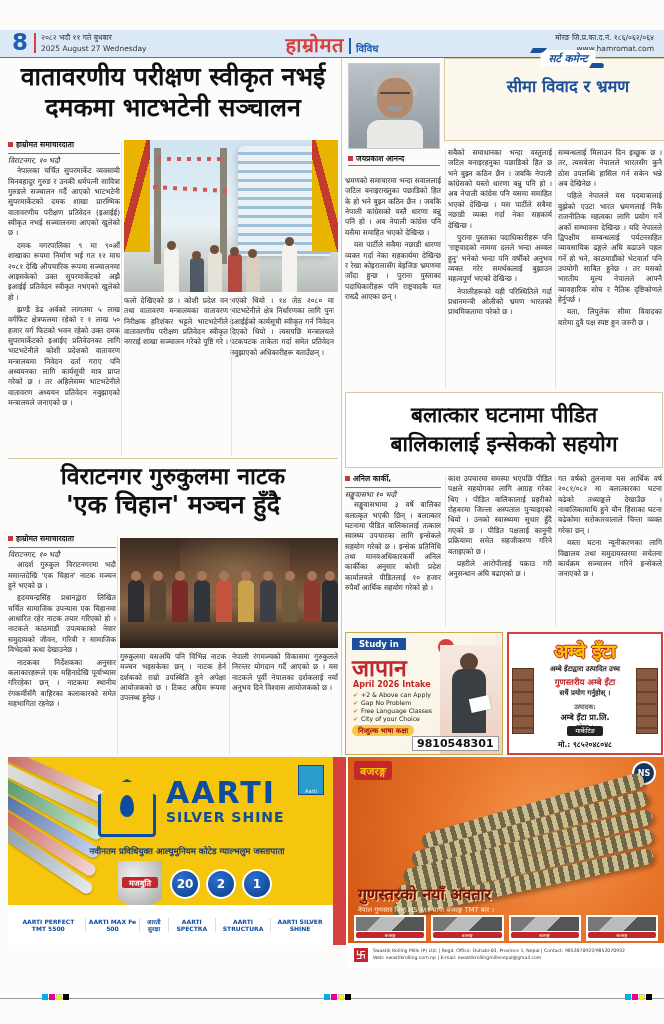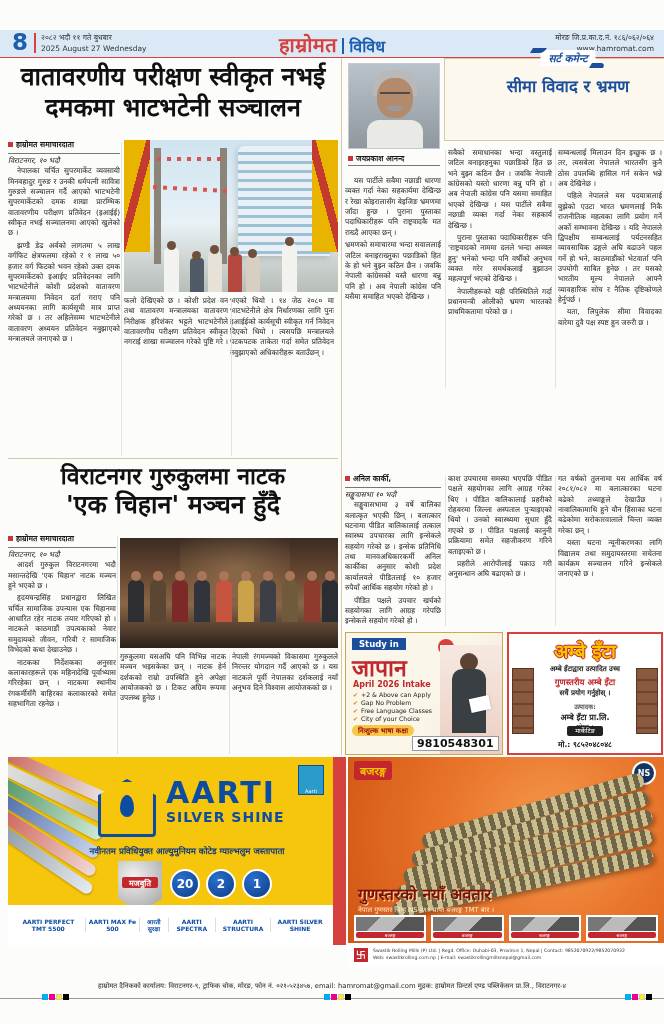--- a/index.html
+++ b/index.html
@@ -7,21 +7,21 @@
   #page{position:relative;width:664px;height:1024px;background:#fcfcfa;overflow:hidden;
         font-family:"DejaVu Sans","Liberation Sans",sans-serif;color:#1a1a1a;}
   
   .band{position:absolute;left:0;right:0;top:30px;height:27px;background:#dbe9f6;}
   .pageno{position:absolute;left:12px;top:29px;font-size:23px;font-weight:bold;color:#1b5fae;}
   .redbar{position:absolute;left:34px;top:33px;width:2px;height:20px;background:#d6403f;}
   .dateblk{position:absolute;left:41px;top:33px;font-size:7.5px;line-height:1.45;color:#333;}
   .masthead{position:absolute;left:0;right:0;top:31px;text-align:center;}
   .masthead .np{font-size:20px;font-weight:bold;color:#d6403f;letter-spacing:.5px;}
   .masthead .sep{display:inline-block;width:2px;height:16px;background:#1b5fae;margin:0 5px;vertical-align:-2px;}
-  .masthead .sec{font-size:16px;font-weight:bold;color:#1b5fae;}
+  .masthead .sec{font-size:10px;font-weight:bold;color:#1b5fae;}
   .hinfo{position:absolute;right:10px;top:33px;text-align:right;font-size:7.5px;line-height:1.45;color:#333;}
   .toprule{position:absolute;left:0;right:0;top:57px;height:2px;background:#d6403f;border-bottom:1px solid #fff;}
   
   .h1{position:absolute;text-align:center;font-weight:bold;color:#101010;}
   .h1 div{line-height:1.22;}
   .bylineblk{font-size:7.6px;}
   .bylineblk .sq{display:inline-block;width:5px;height:5px;background:#c9353a;margin-right:3px;}
   .bylineblk .nm{font-weight:bold;}
   .bylineblk hr{border:none;border-top:1px solid #777;margin:2px 0 2px;}
   .dl{font-style:italic;font-size:7.4px;}
@@ -153,20 +153,21 @@
     <div>दमकमा भाटभटेनी सञ्चालन</div>
   </div>
 
   <div class="col" style="left:8px;top:140px;width:112px;height:318px;">
     <div class="bylineblk">
       <span class="sq"></span><span class="nm">हाम्रोमत समाचारदाता</span>
       <hr>
       <div class="dl">विराटनगर, १० भदौ</div>
     </div>
     <p>नेपालका चर्चित सुपरमार्केट व्यवसायी मिनबहादुर गुरुङ र उनकी धर्मपत्नी सावित्रा गुरुङले सञ्चालन गर्दै आएको भाटभटेनी सुपरमार्केटको दमक शाखा प्रारम्भिक वातावरणीय परीक्षण प्रतिवेदन (इआईई) स्वीकृत नभई सञ्चालनमा आएको खुलेको छ ।</p>
+    <p>दमक नगरपालिका ९ मा ९०औँ शाखाका रूपमा निर्माण भई गत १२ माघ २०८१ देखि औपचारिक रूपमा सञ्चालनमा आइसकेको उक्त सुपरमार्केटको अझै इआईई प्रतिवेदन स्वीकृत नभएको खुलेको हो ।</p>
     <p>झण्डै डेढ अर्बको लागतमा ५ लाख वर्गफिट क्षेत्रफलमा रहेको र १ लाख ५० हजार वर्ग फिटको भवन रहेको उक्त दमक सुपरमार्केटको इआईए प्रतिवेदनका लागि भाटभटेनीले कोशी प्रदेशको वातावरण मन्त्रालयमा निवेदन दर्ता गराए पनि अध्ययनका लागि कार्यसूची मात्र प्राप्त गरेको छ । तर अहिलेसम्म भाटभटेनीले वातावरण अध्ययन प्रतिवेदन नबुझाएको मन्त्रालयले जनाएको छ ।</p>
   </div>
 
   <div class="photo" style="left:124px;top:140px;width:214px;height:152px;">
     <div class="ph-sky"></div>
     <div class="bldg"></div>
     <div class="flagL" style="left:0;"></div>
     <div class="flagL" style="right:0;transform:scaleX(-1);"></div>
     <div class="gatepost" style="left:30px;"></div>
     <div class="gatepost" style="left:96px;"></div>
@@ -254,45 +255,50 @@
       <span class="swL"></span>
       <span>सर्ट कमेन्ट</span>
       <span class="swR"></span>
     </div>
     <div class="schead">
       <div>सीमा विवाद र भ्रमण</div>
     </div>
   </div>
 
   <div class="col" style="left:345px;top:176px;width:96px;height:212px;">
+    <p style="text-indent:0;">भ्रमणको समाचारमा भन्दा सवाललाई जटिल बनाइराख्नुका पछाडिको हित के हो भने बुझ्न कठिन छैन । जबकि नेपाली कांग्रेसको यस्तै धारणा बन्नु पनि हो । अब नेपाली कांग्रेस पनि यसैमा समाहित भएको देखिन्छ ।</p>
     <p>यस पार्टीले सबैमा नछाडी धारणा व्यक्त गर्दा नेका सहकार्यमा देखिन्छ र रेखा कोइरालासँग बेइजिङ भ्रमणमा जाँदा हुन्छ । पुराना पुस्ताका पदाधिकारीहरू पनि राष्ट्रवादकै मत राख्दै आएका छन् ।</p>
-    <p style="text-indent:0;">भ्रमणको समाचारमा भन्दा सवाललाई जटिल बनाइराख्नुका पछाडिको हित के हो भने बुझ्न कठिन छैन । जबकि नेपाली कांग्रेसको यस्तै धारणा बन्नु पनि हो । अब नेपाली कांग्रेस पनि यसैमा समाहित भएको देखिन्छ ।</p>
   </div>
   <div class="col" style="left:558px;top:148px;width:104px;height:240px;">
     <p style="text-indent:0;">सम्बन्धलाई मिलाउन दिन इच्छुक छ । तर, त्यसबेला नेपालले भारतसँग कुनै ठोस उपलब्धि हासिल गर्न सकेन भन्ने अब देखिनेछ ।</p>
     <p>पहिले नेपालले यस पदयात्रालाई बुझेको एउटा भारत भ्रमणलाई निकै राजनीतिक महत्वका लागि प्रयोग गर्ने अर्को सम्भावना देखिन्छ । यदि नेपालले द्विपक्षीय सम्बन्धलाई पर्यटनसहित व्यावसायिक ढङ्गले अघि बढाउने पहल गर्ने हो भने, काठमाडौंको भेटवार्ता पनि उपयोगी साबित हुनेछ । तर यसको भारतीय मूल्य नेपालले आफ्नै व्यावहारिक सोच र नैतिक दृष्टिकोणले हेर्नुपर्छ ।</p>
     <p>यता, लिपुलेक सीमा विवादका बारेमा दुवै पक्ष स्पष्ट हुन जरुरी छ ।</p>
   </div>
   <div class="col" style="left:448px;top:148px;width:104px;height:240px;">
     <p style="text-indent:0;">सबैको समाधानका भन्दा वस्तुलाई जटिल बनाइरहनुका पछाडिको हित छ भने बुझ्न कठिन छैन । जबकि नेपाली कांग्रेसको यस्तो धारणा बन्नु पनि हो । अब नेपाली कांग्रेस पनि यसमा समाहित भएको देखिन्छ । यस पार्टीले सबैमा नछाडी व्यक्त गर्दा नेका सहकार्य देखिन्छ ।</p>
     <p>पुराना पुस्ताका पदाधिकारीहरू पनि 'राष्ट्रवादको नाममा दलले भन्दा अब्बल हुनु' भनेको भन्दा पनि वर्षौंको अनुभव व्यक्त गरेर समर्थकलाई बुझाउन महत्वपूर्ण भएको देखिन्छ ।</p>
     <p>नेपालीहरूको यही परिस्थितिले गर्दा प्रधानमन्त्री ओलीको भ्रमण भारतको प्राथमिकतामा परेको छ ।</p>
   </div>
   <div class="crule" style="left:445px;top:150px;height:238px;"></div>
   <div class="crule" style="left:555px;top:150px;height:238px;"></div>
 
+  <div class="a2box">
+    <div class="a2head">
+      <div>बलात्कार घटनामा पीडित</div>
+      <div>बालिकालाई इन्सेकको सहयोग</div>
+    </div>
+  </div>
 
   <div class="col" style="left:345px;top:474px;width:96px;height:154px;">
     <div class="bylineblk">
       <span class="sq"></span><span class="nm">अनिल कार्की,</span>
       <hr>
       <div class="dl">सङ्खुवासभा १० भदौ</div>
     </div>
     <p>सङ्खुवासभामा ३ वर्षे बालिका बलात्कृत भएकी छिन् । बलात्कार घटनामा पीडित बालिकालाई तत्काल स्वास्थ्य उपचारका लागि इन्सेकले सहयोग गरेको छ । इन्सेक प्रतिनिधि तथा मानवअधिकारकर्मी अनिल कार्कीका अनुसार कोशी प्रदेश कार्यालयले पीडितलाई १० हजार रुपैयाँ आर्थिक सहयोग गरेको हो ।</p>
-    <p>पीडित पक्षले उपचार खर्चको सहयोगका लागि आग्रह गरेपछि इन्सेकले सहयोग गरेको हो ।</p>
   </div>
   <div class="col" style="left:448px;top:474px;width:104px;height:154px;">
     <p style="text-indent:0;">काश उपचारमा समस्या भएपछि पीडित पक्षले सहयोगका लागि आग्रह गरेका थिए । पीडित बालिकालाई प्रहरीको रोहबरमा जिल्ला अस्पताल पुर्‍याइएको थियो । उनको स्वास्थ्यमा सुधार हुँदै गएको छ । पीडित पक्षलाई कानुनी प्रक्रियामा समेत सहजीकरण गरिने बताइएको छ ।</p>
     <p>प्रहरीले आरोपीलाई पक्राउ गरी अनुसन्धान अघि बढाएको छ ।</p>
   </div>
   <div class="col" style="left:558px;top:474px;width:104px;height:154px;">
     <p style="text-indent:0;">गत वर्षको तुलनामा यस आर्थिक वर्ष २०८१/०८२ मा बलात्कारका घटना बढेको तथ्याङ्कले देखाउँछ । नाबालिकामाथि हुने यौन हिंसाका घटना बढेकोमा सरोकारवालाले चिन्ता व्यक्त गरेका छन् ।</p>
     <p>यस्ता घटना न्यूनीकरणका लागि विद्यालय तथा समुदायस्तरमा सचेतना कार्यक्रम सञ्चालन गरिने इन्सेकले जनाएको छ ।</p>
   </div>
   <div class="crule" style="left:445px;top:476px;height:150px;"></div>
@@ -390,21 +396,20 @@
     </div>
     <div class="baj-strip">
       <div class="baj-sw">卐</div>
       <div class="baj-info">
         <div>Swastik Rolling Mills (P) Ltd. | Regd. Office: Duhabi-03, Province 1, Nepal | Contact: 9852070922/9852070932</div>
         <div>Web: swastikrolling.com.np | E-mail: swastikrollingmillsnepal@gmail.com</div>
       </div>
     </div>
   </div>
 
-  <div class="fline" style="top:981px;">हाम्रोमत दैनिकको कार्यालय: विराटनगर-९, ट्राफिक चोक, मोरङ, फोन नं. ०२१-५२३४५७, email: hamromat@gmail.com  मुद्रक: हाम्रोमत प्रिन्टर्स एण्ड पब्लिकेसन प्रा.लि., विराटनगर-४</div>
   <div class="botrule"></div>
   <div class="regmark" style="left:42px;">
     <i style="background:#00aeef;"></i>
       <i style="background:#ec008c;"></i>
       <i style="background:#fff200;border:1px solid #ccc;"></i>
       <i style="background:#000;"></i>
   </div>
   <div class="regmark" style="left:324px;">
     <i style="background:#00aeef;"></i>
       <i style="background:#ec008c;"></i>

